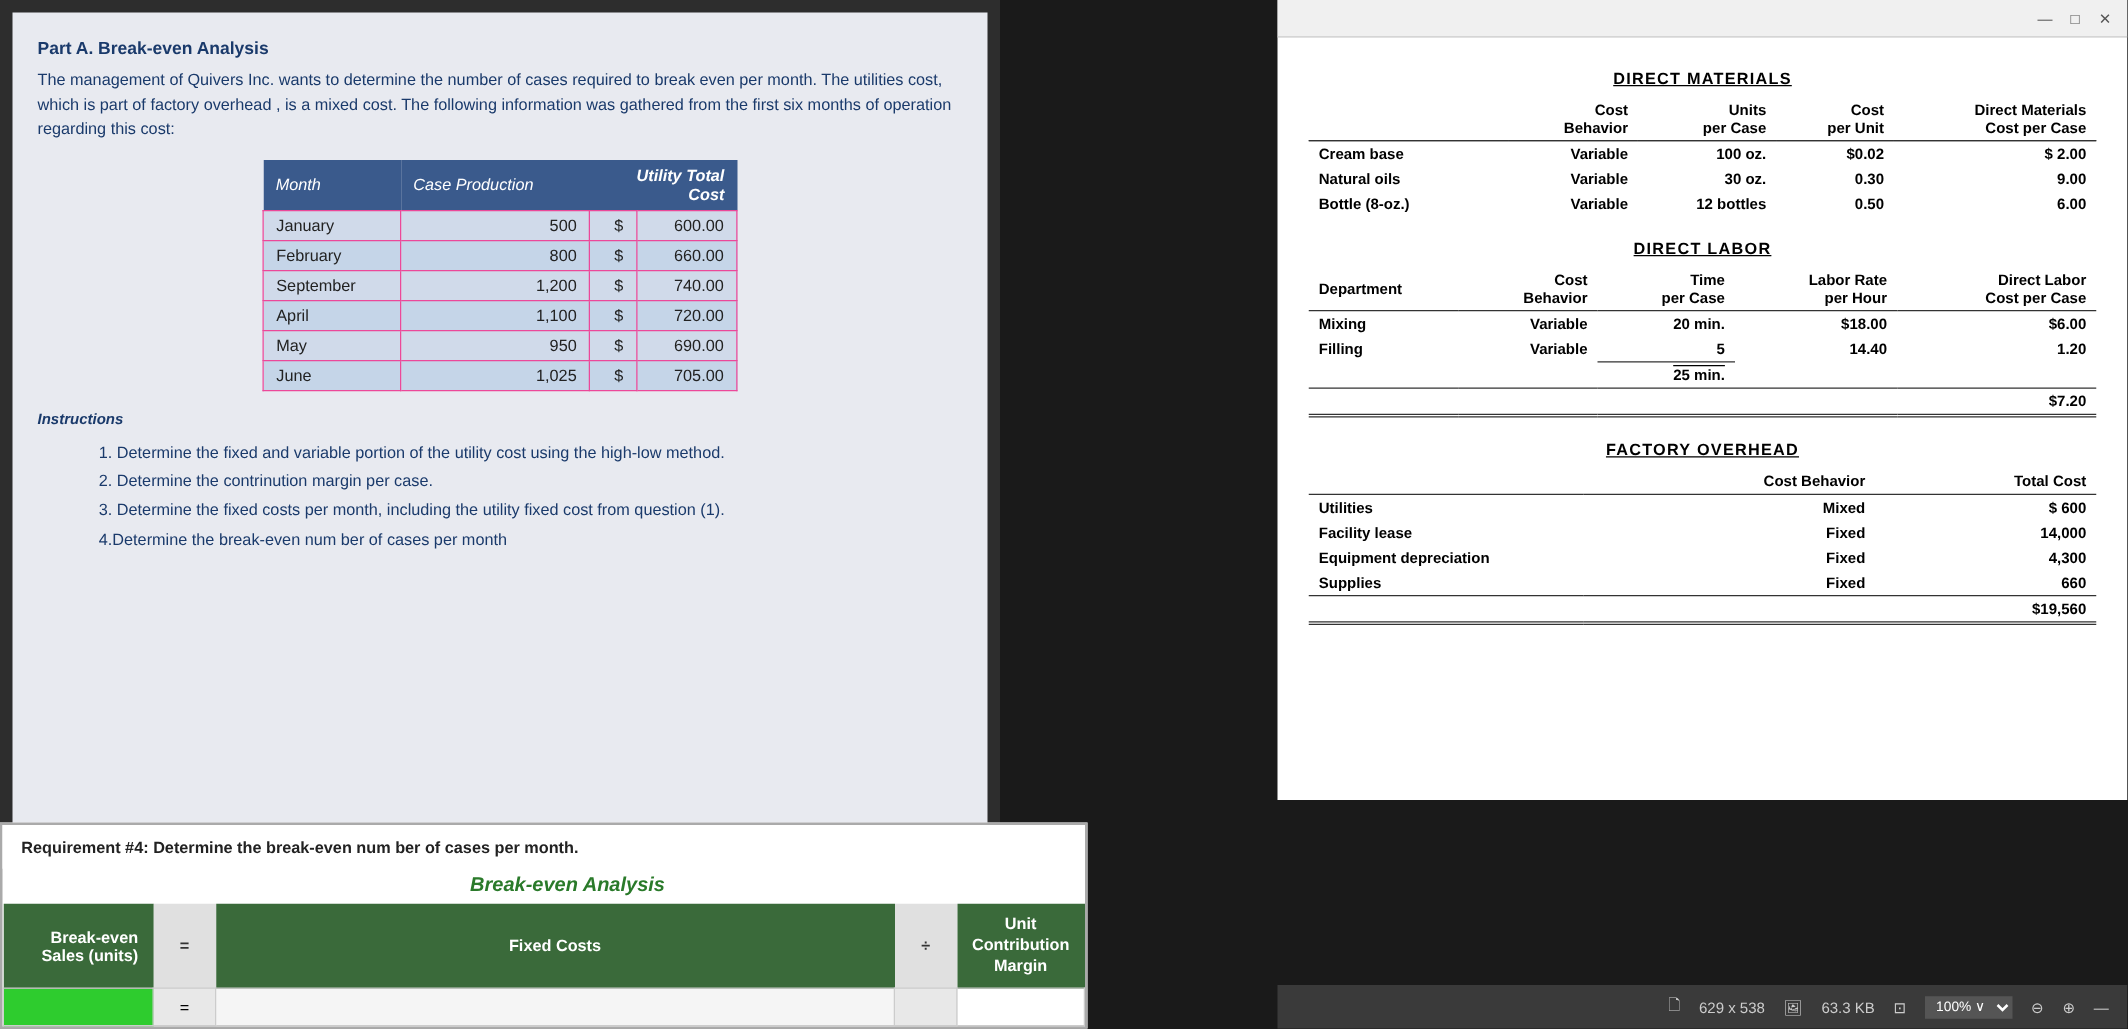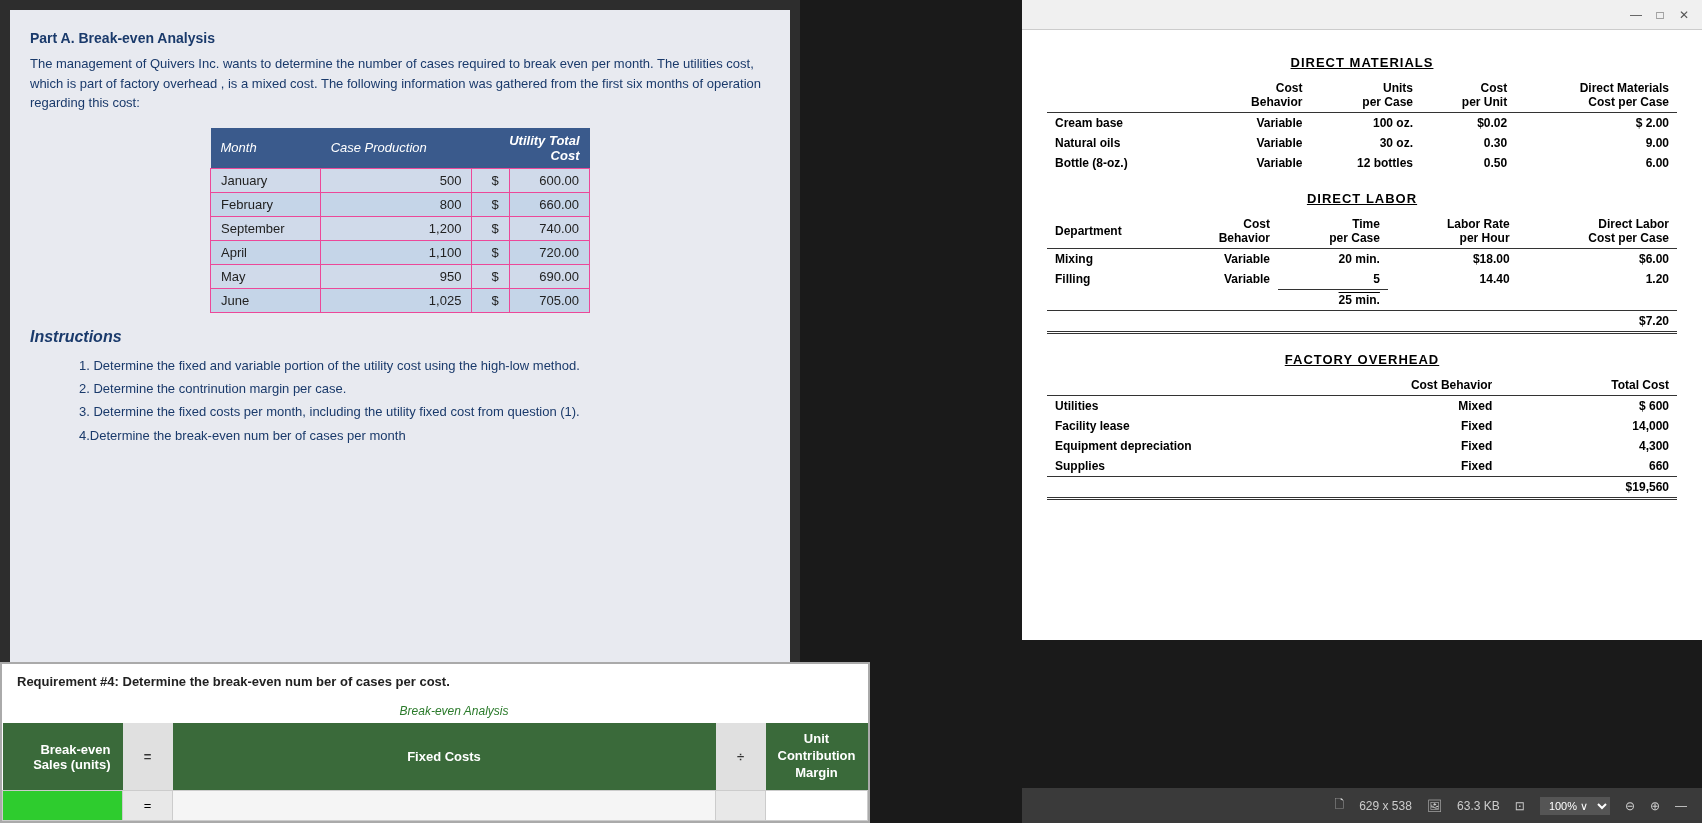--- a/index.html
+++ b/index.html
@@ -82,21 +82,21 @@
 
     .data-table tr:nth-child(even) td {
       background: #c5d5e8;
     }
 
     
     .instructions-title {
       font-style: italic;
       font-weight: bold;
       color: #1a3a6b;
-      font-size: 16px;
+      font-size: 12px;
       margin-bottom: 8px;
     }
 
     .instructions-list {
       color: #1a3a6b;
       font-size: 13px;
       line-height: 1.8;
       list-style: none;
       padding-left: 5px;
       margin-left: 44px;
@@ -173,22 +173,22 @@
     }
 
     .requirement-header span {
       font-weight: bold;
     }
 
     .break-even-title {
       text-align: center;
       color: #2a7a2a;
       font-style: italic;
-      font-weight: normal;
-      font-size: 12px;
+      font-weight: bold;
+      font-size: 16px;
       padding: 5px 0;
       margin-left: 38px;
     }
 
     .break-even-table {
       width: 100%;
       border-collapse: collapse;
     }
 
     .break-even-table th {
@@ -420,21 +420,21 @@
       <input type="range" class="zoom-slider" min="50" max="200" value="100" style="">
       <span class="zoom-plus">⊕</span>
     </div>
     <span class="expand-icon">⤢</span>
   </div>
 </div>
 
 <div class="bottom-section" style="position:absolute;left:0;bottom:0;width:870px;background:white;border:2px solid #aaa;">
   <div class="requirement-header">
     <span>Requirement #4:</span>
-    <span>Determine the break-even num ber of cases per cost.</span>
+    <span>Determine the break-even num ber of cases per month.</span>
   </div>
   <div class="break-even-title">Break-even Analysis</div>
   <table class="break-even-table">
     <thead>
       <tr>
         <th style="text-align:right;width:120px;">Break-even<br>Sales (units)</th>
         <th style="width:50px;background:#e0e0e0;color:#333;">=</th>
         <th class="be-fixed-costs" style="text-align:center;">Fixed Costs</th>
         <th style="width:50px;background:#e0e0e0;color:#333;">÷</th>
         <th class="unit-col" style="text-align:center;width:96px;">Unit<br>Contribution<br>Margin</th>

